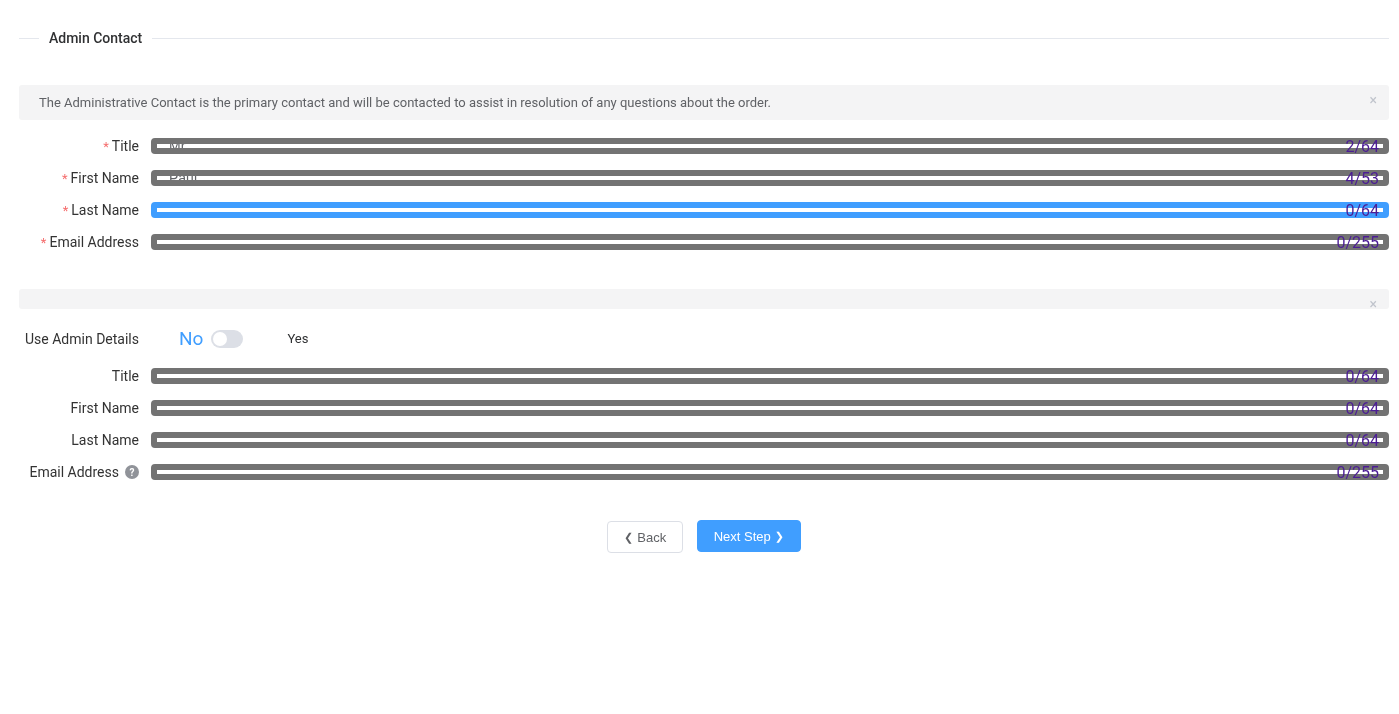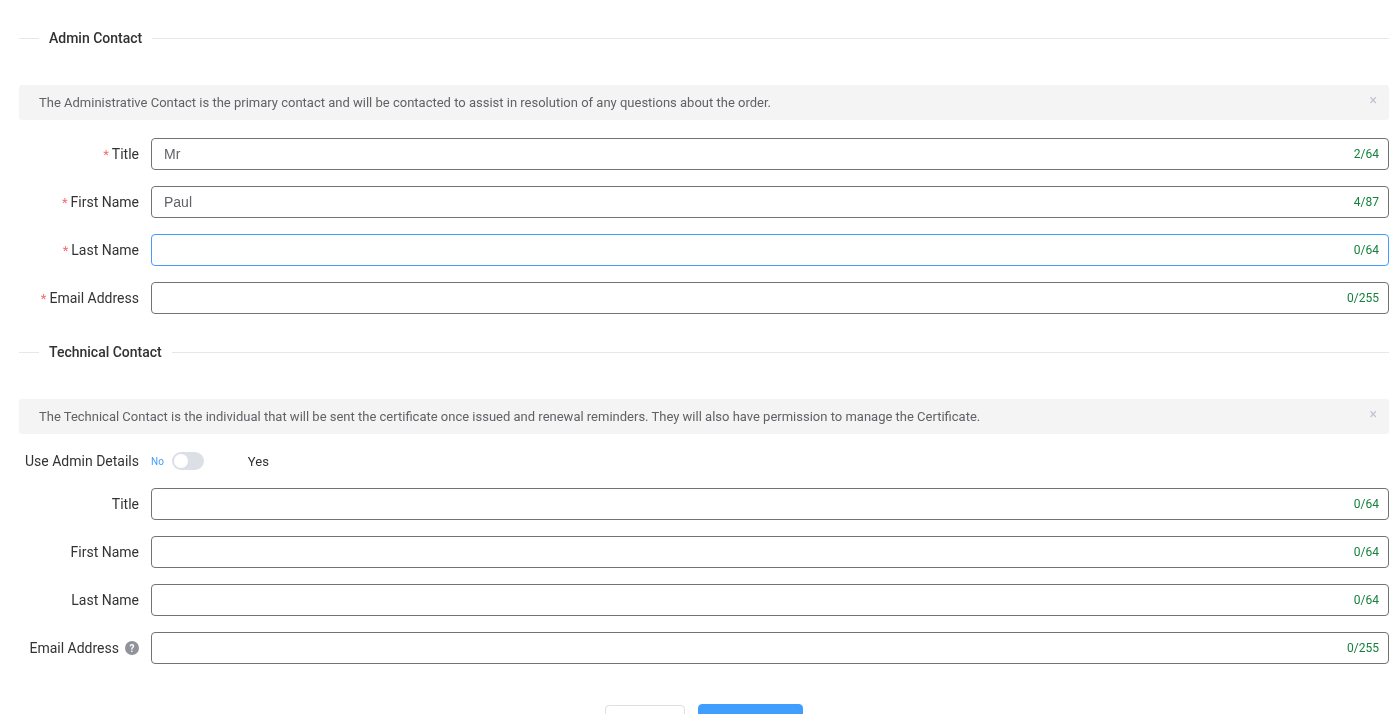--- a/index.html
+++ b/index.html
@@ -94,59 +94,60 @@
     font-size: 10px;
     font-weight: bold;
     margin-left: 3px;
   }
   .input-wrap {
     flex: 1;
     position: relative;
   }
   .text-input {
     width: 100%;
-    height: 32px;
-    border: 1px solid #737373;
+    height: 16px;
+    border: 6px solid #737373;
     border-radius: 4px;
     padding: 0 60px 0 12px;
     font-size: 14px;
     color: #606266;
     outline: none;
     background: #fff;
   }
   .text-input.focused {
     border-color: #409eff;
   }
   .counter {
     position: absolute;
     right: 10px;
     top: 50%;
     transform: translateY(-50%);
-    font-size: 12px;
-    color: #15803d;
+    font-size: 16px;
+    color: #4c1d95;
     pointer-events: none;
   }
 
   
   .toggle-row {
     display: flex;
     margin-bottom: 18px;
     padding-left: 0;
   }
   .toggle-row .form-label {
     width: 132px;
   }
   .toggle-body {
     display: flex;
     align-items: center;
     gap: 8px;
   }
   .toggle-body .no {
     color: #409eff;
-    font-size: 10px;
+    font-size: 19px;
+    margin-left: 28px;
   }
   .toggle-body .yes {
     color: #303133;
     font-size: 13px;
     margin-left: 36px;
   }
   .switch {
     width: 32px;
     height: 18px;
     background: #dcdfe6;
@@ -225,21 +226,21 @@
     </div>
   </div>
 
   <div class="form-row">
     <div class="form-label">
       <span class="req">*</span>
       <span>First Name</span>
     </div>
     <div class="input-wrap">
       <input type="text" class="text-input" value="Paul" style="">
-      <span class="counter">4/87</span>
+      <span class="counter">4/53</span>
     </div>
   </div>
 
   <div class="form-row">
     <div class="form-label">
       <span class="req">*</span>
       <span>Last Name</span>
     </div>
     <div class="input-wrap">
       <input type="text" class="text-input focused" value="" style="">
@@ -251,28 +252,22 @@
     <div class="form-label">
       <span class="req">*</span>
       <span>Email Address</span>
     </div>
     <div class="input-wrap">
       <input type="text" class="text-input" value="" style="">
       <span class="counter">0/255</span>
     </div>
   </div>
 
-  <div class="section-divider">
-    <div class="line-left"></div>
-    <div class="label">Technical Contact</div>
-    <div class="line-right"></div>
-  </div>
 
   <div class="info-bar">
-    <span>The Technical Contact is the individual that will be sent the certificate once issued and renewal reminders. They will also have permission to manage the Certificate.</span>
     <span class="close">×</span>
   </div>
 
   <div class="toggle-row">
     <div class="form-label">
       <span>Use Admin Details</span>
     </div>
     <div class="toggle-body">
       <span class="no">No</span>
       <div class="switch"></div>
@@ -317,21 +312,21 @@
     </div>
     <div class="input-wrap">
       <input type="text" class="text-input" value="" style="">
       <span class="counter">0/255</span>
     </div>
   </div>
 
   <div class="footer">
     <button class="btn btn-default">
       <span class="chev">❮</span>
-      <span>Email</span>
+      <span>Back</span>
     </button>
     <button class="btn btn-primary">
       <span>Next Step</span>
       <span class="chev">❯</span>
     </button>
   </div>
 
 </div>
 
 </body></html>

